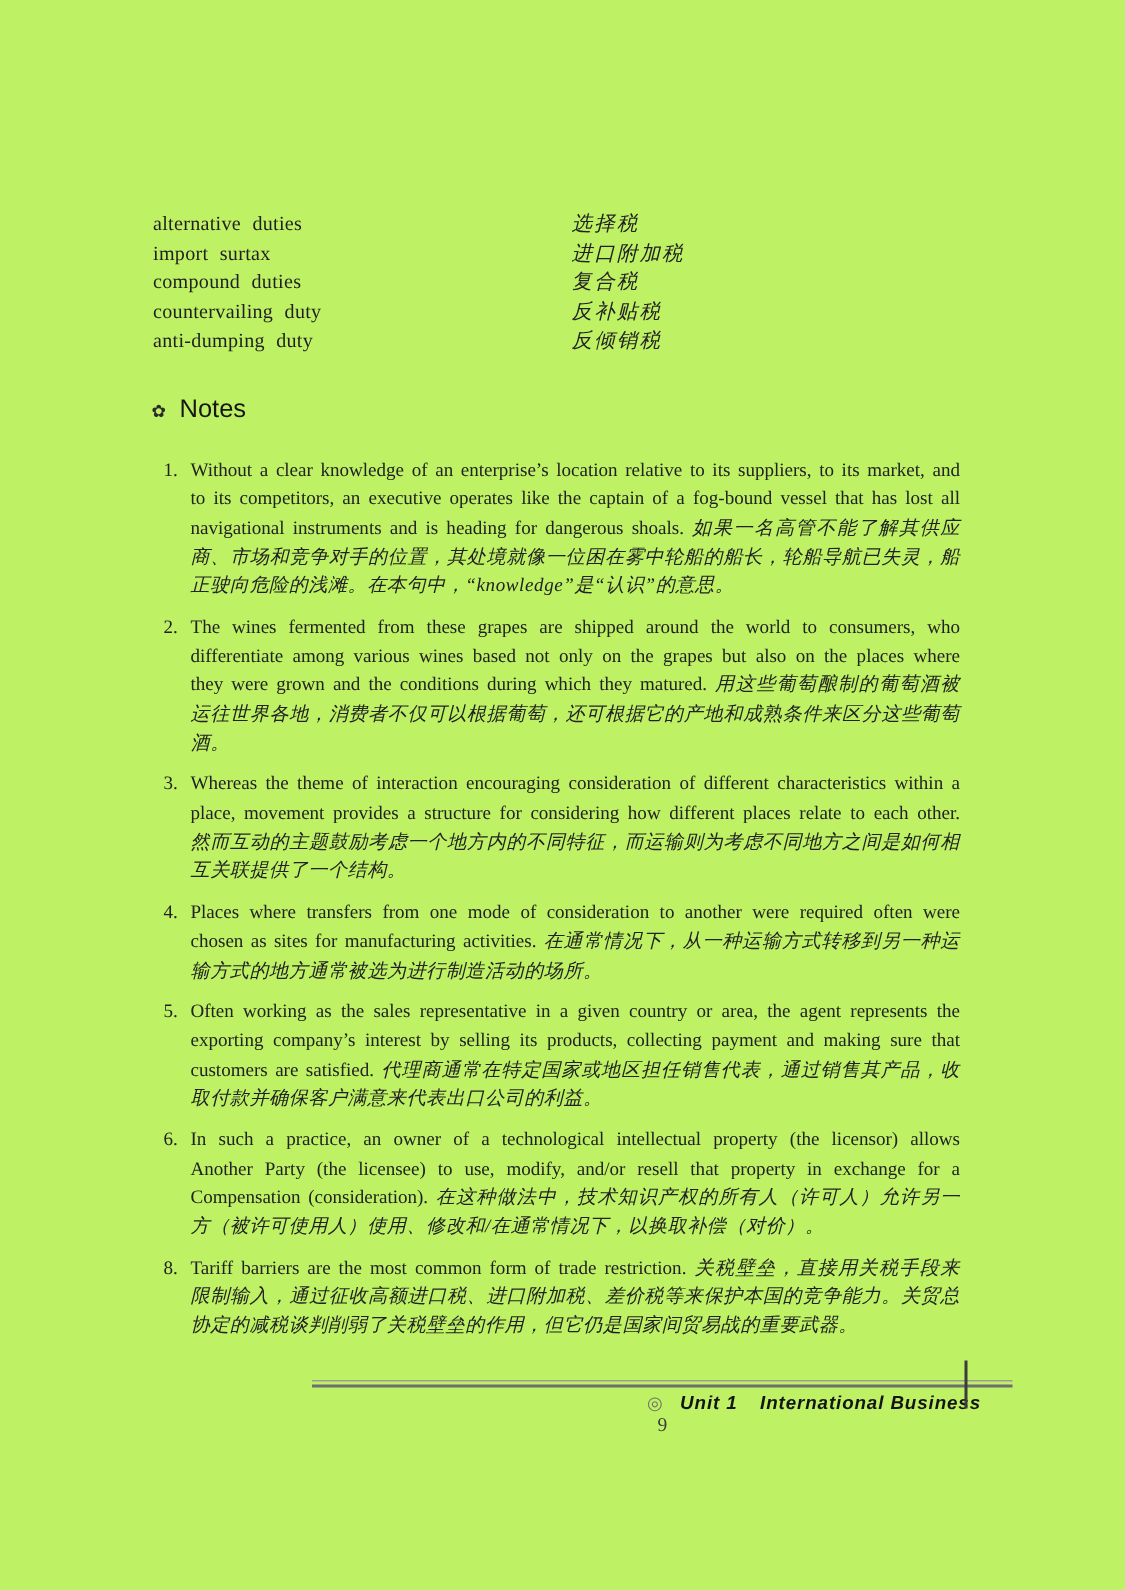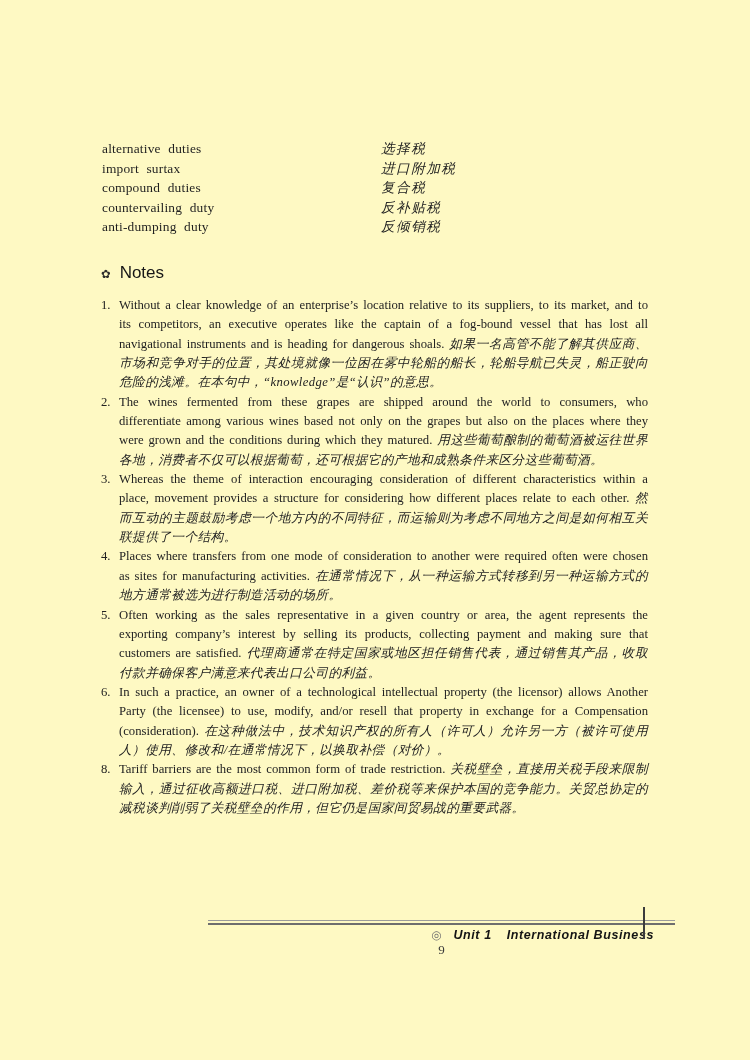--- a/index.html
+++ b/index.html
@@ -1,37 +1,37 @@
 <!DOCTYPE html>
 <html><head>
 <meta charset="utf-8">
 <style>
   html, body { margin:0; padding:0; background:#ffffff; }
   .page {
-    position:relative; width:750px; height:1060px; background:#fef9c3;
+    position:relative; width:750px; height:1060px; background:#bef264;
     font-family:"Liberation Serif", serif; color:#1f1f1f; overflow:hidden;
   }
 
   
   .vocab { position:absolute; left:102px; top:140px; width:546px; }
   .vocab-row { display:flex; align-items:baseline; height:19.6px; font-size:13.4px; }
   .vocab-en { width:235px; word-spacing:4px; letter-spacing:0.2px; }
   .vocab-zh { font-style:italic; font-size:13.6px; color:#222; letter-spacing:1.5px;margin-left:44px; }
 
   
   .notes-heading {
     position:absolute; left:101px; top:263px; display:flex; align-items:center; gap:9px;
     font-family:"Liberation Sans", sans-serif; font-size:17px; font-weight:400; color:#161616;
   }
   .gear-glyph { font-family:"DejaVu Sans", sans-serif; font-size:11.5px; color:#2a2a2a; position:relative; top:0.5px; }
 
   
   .notes { position:absolute; left:101px; top:296px; width:547px; }
   .note {
-    margin:0; text-align:justify; font-size:12.7px; line-height:19.35px;
+    margin:8px; text-align:justify; font-size:12.7px; line-height:19.35px;
     padding-left:18px; text-indent:-18px; word-spacing:1.6px; color:#222;
   }
   .note .num { display:inline-block; width:18px; text-indent:0; word-spacing:0; }
   .note .zh { font-style:italic; word-spacing:0; letter-spacing:0.4px; }
 
   
   .footer { position:absolute; left:208px; top:920px; width:467px; font-family:"Liberation Sans", sans-serif; }
   .footer-rule { height:2px; border-top:1px solid #9b9b9b; border-bottom:2px solid #6e6e6e; }
   .footer-vline { position:absolute; left:435px; top:-13px; width:2px; height:32px; background:#3c3c3c; }
   .footer-row { display:flex; align-items:center; padding-top:3px;flex-direction:column; }

